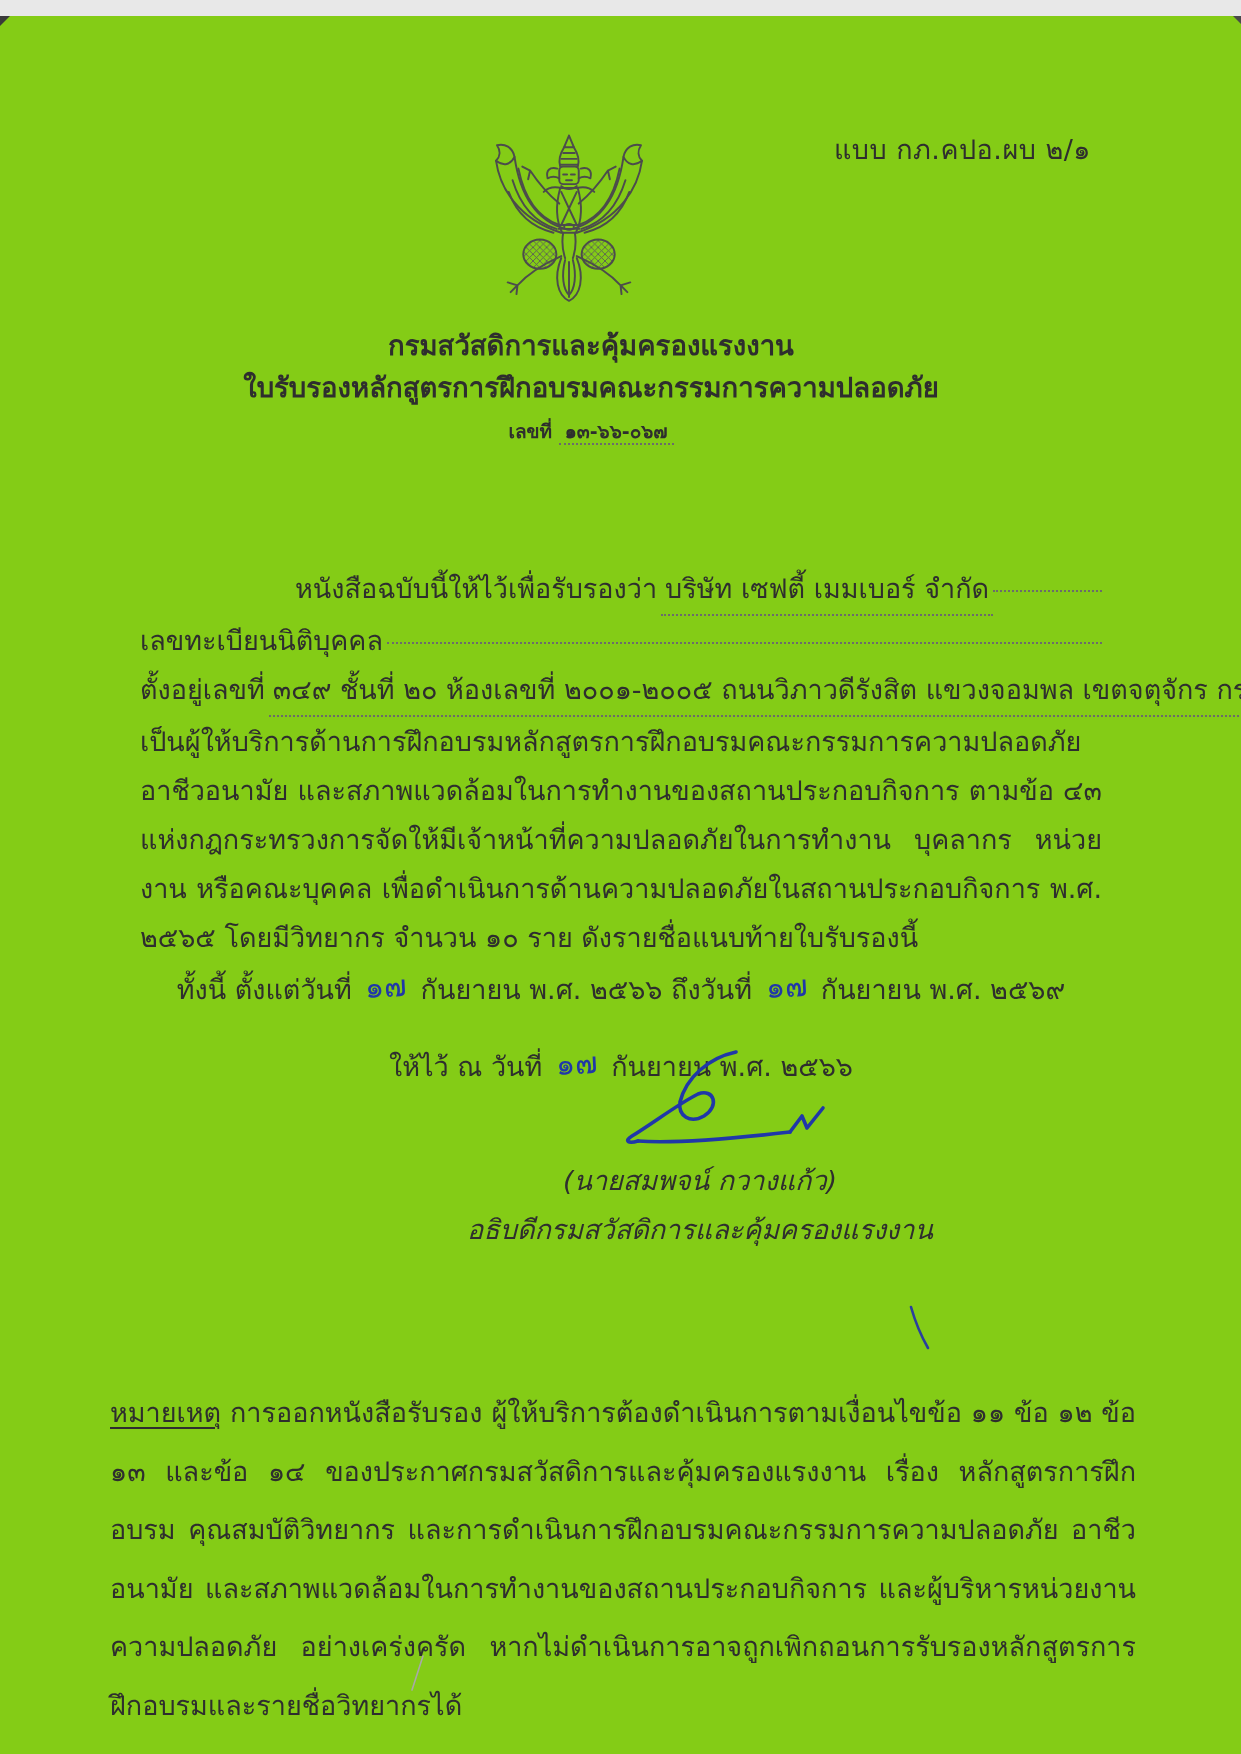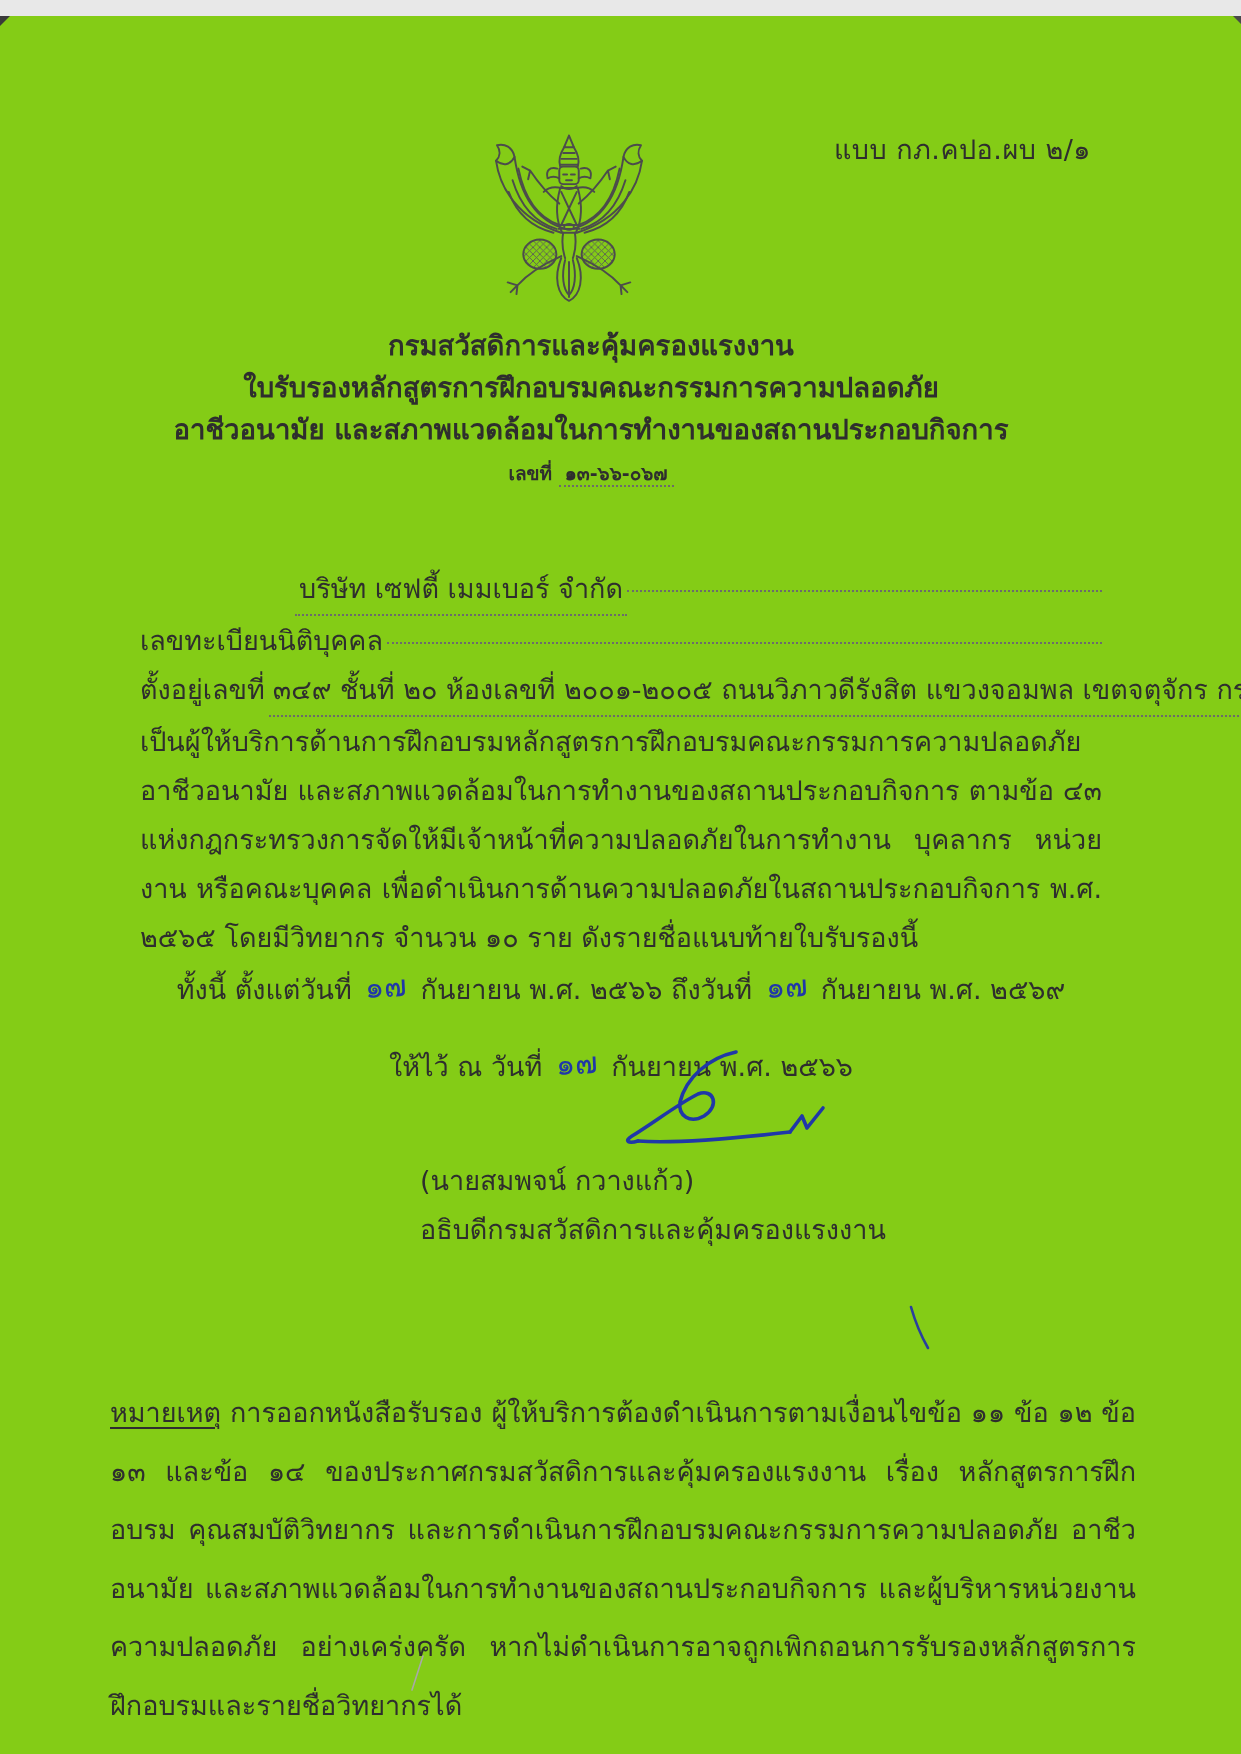--- a/index.html
+++ b/index.html
@@ -61,21 +61,21 @@
   .hand-ink {
     color:#2038a8;
     display:inline-block;
     transform:rotate(-3deg) translateY(-2px);
     font-size:30px;
     padding:0 5px;
   }
 
   .signature-block {
     position:absolute; top:1028px; left:420px; width:560px;
-    text-align:left; font-size:27px; line-height:49px;
+    text-align:center; font-size:27px; line-height:49px;font-style:italic;
   }
   .signature-svg { display:block; margin:0 auto 4px auto; transform:translateX(38px); }
   .pen-mark { position:absolute; left:905px; top:1288px; }
 
   .note-block {
     position:absolute; top:1368px; left:110px; width:1026px;
     font-size:27px; line-height:58.5px;
     text-align:justify;
   }
   .note-label { text-decoration:underline; text-underline-offset:5px; }
@@ -148,30 +148,30 @@
         <path d="M110 134 V 170"></path>
 
         <path d="M104 104 C 102 116, 104 124, 106 130 M116 104 C 118 116, 116 124, 114 130"></path>
       </g>
     </svg>
   </div>
 
   <div class="title-block">
     <div class="t-line">กรมสวัสดิการและคุ้มครองแรงงาน</div>
     <div class="t-line">ใบรับรองหลักสูตรการฝึกอบรมคณะกรรมการความปลอดภัย</div>
-    <div class="t-line">อาชีวอนามัย และสภาพแวดล้อมในการทำงานของสถานประกอบกิจการ</div>
     <div class="cert-no">
       <span>เลขที่</span>
       <span class="no-value">๑๓-๖๖-๐๖๗</span>
     </div>
   </div>
 
   <div class="body-block">
 
     <div class="fill-line indent">
+      <span class="prefix">หนังสือฉบับนี้ให้ไว้เพื่อรับรองว่า</span>
       <span class="fill-value">บริษัท เซฟตี้ เมมเบอร์ จำกัด</span>
       <span class="fill-rest"></span>
     </div>
 
     <div class="fill-line">
       <span class="prefix">เลขทะเบียนนิติบุคคล</span>
       <span class="fill-rest"></span>
     </div>
 
     <div class="fill-line">

